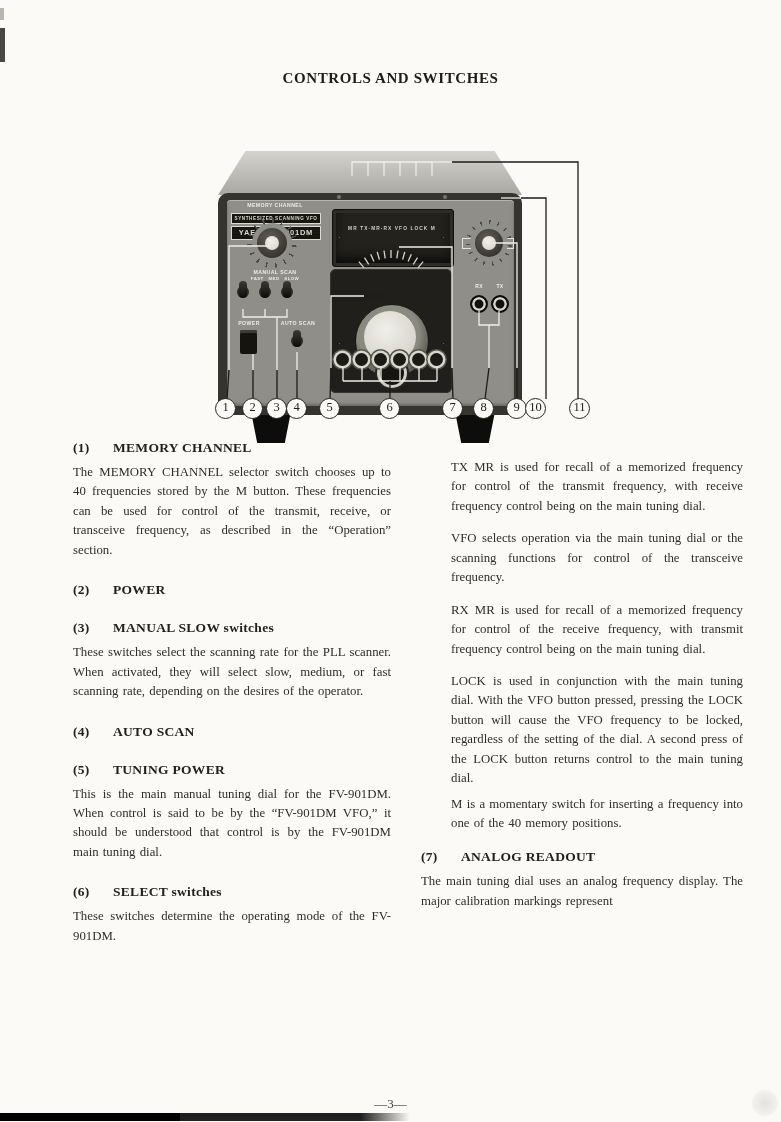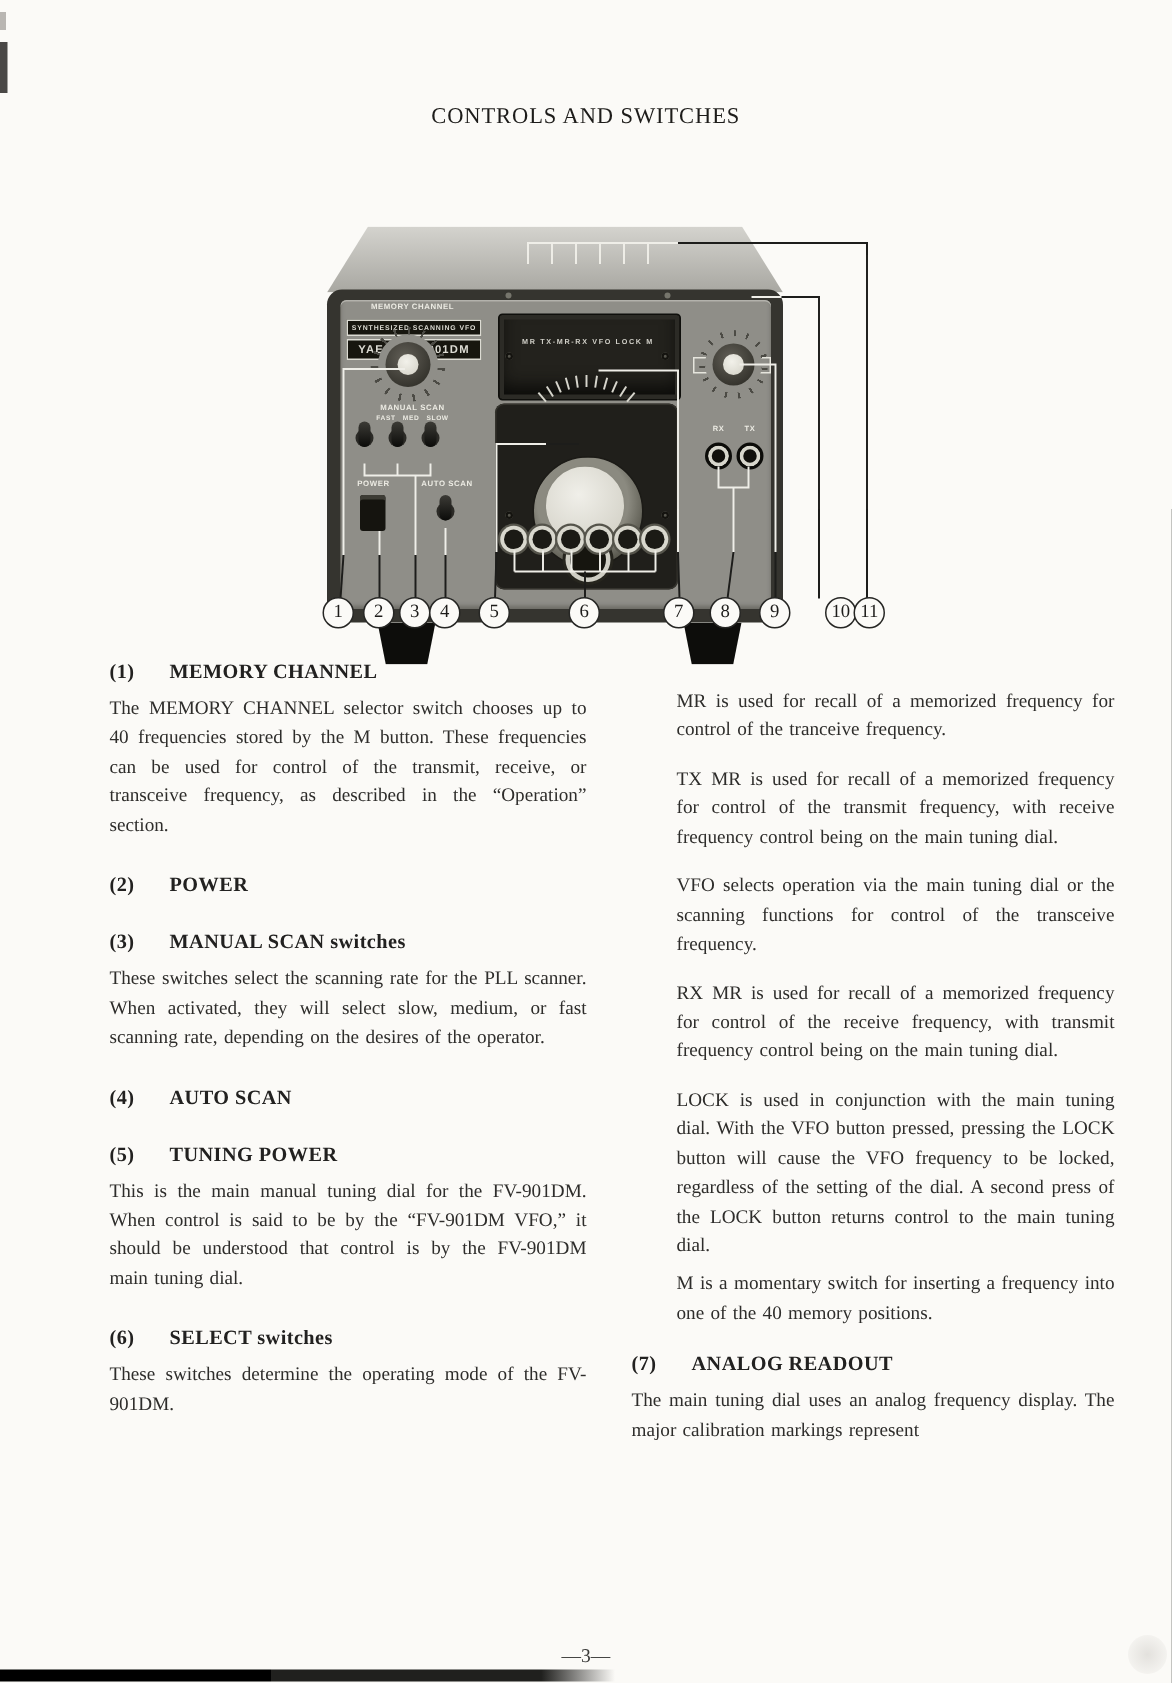--- a/index.html
+++ b/index.html
@@ -2,21 +2,21 @@
 <html><head>
 <meta charset="utf-8">
 <style>
   html,body{margin:0;padding:0;background:#9a9a98;}
   .page{position:relative;width:781px;height:1122px;margin:0 auto;background:#fbfaf7;
         font-family:"Liberation Serif",serif;color:#2b2b2b;overflow:hidden;}
   .abs{position:absolute;margin-top:41px;}
 
   
   .title{position:absolute;top:70px;left:0;width:781px;text-align:center;
-         font-size:15px;font-weight:normal;letter-spacing:.6px;color:#1d1c1a;}
+         font-size:15px;font-weight:bold;letter-spacing:.6px;color:#1d1c1a;}
   .pageno{position:absolute;top:1096px;left:0;width:781px;text-align:center;font-size:13px;color:#3a3a38;}
   .mark-top1{position:absolute;left:0;top:8px;width:4px;height:12px;background:#b9b6b2;}
   .mark-top2{position:absolute;left:0;top:28px;width:5px;height:34px;background:#4a4846;}
   .bar-bottom{position:absolute;left:0;top:1113px;width:410px;height:8px;
               background:linear-gradient(to right,#000 0 44%,#20201e 44% 88%,rgba(20,20,20,0) 100%);}
   .smudge-br{position:absolute;left:752px;top:1090px;width:26px;height:26px;border-radius:50%;
              background:radial-gradient(circle,#e3e1dd,rgba(250,250,247,0));}
 
   
   .lid{left:218px;top:110px;width:304px;height:44px;
@@ -225,42 +225,42 @@
 
     <span class="co" style="left:215px">1</span>
     <span class="co" style="left:242px">2</span>
     <span class="co" style="left:266px">3</span>
     <span class="co" style="left:286px">4</span>
     <span class="co" style="left:319px">5</span>
     <span class="co" style="left:379px">6</span>
     <span class="co" style="left:442px">7</span>
     <span class="co" style="left:473px">8</span>
     <span class="co" style="left:506px">9</span>
-    <span class="co" style="left:550px">10</span>
+    <span class="co" style="left:525px">10</span>
     <span class="co" style="left:569px">11</span>
   </div>
 
   <div class="col" id="leftcol">
     <div class="sec">
       <h3>
           <span class="num">(1)</span>
           <span>MEMORY CHANNEL</span>
         </h3>
       <p class="bodytxt">The MEMORY CHANNEL selector switch chooses up to 40 frequencies stored by the M button. These frequencies can be used for control of the transmit, receive, or transceive frequency, as described in the “Operation” section.</p>
     </div>
     <div class="sec">
       <h3>
           <span class="num">(2)</span>
           <span>POWER</span>
         </h3>
     </div>
     <div class="sec">
       <h3>
           <span class="num">(3)</span>
-          <span>MANUAL SCAN switches</span>
+          <span>MANUAL SLOW switches</span>
         </h3>
       <p class="bodytxt">These switches select the scanning rate for the PLL scanner. When activated, they will select slow, medium, or fast scanning rate, depending on the desires of the operator.</p>
     </div>
     <div class="sec">
       <h3>
           <span class="num">(4)</span>
           <span>AUTO SCAN</span>
         </h3>
     </div>
     <div class="sec">
@@ -274,21 +274,20 @@
       <h3>
           <span class="num">(6)</span>
           <span>SELECT switches</span>
         </h3>
       <p class="bodytxt">These switches determine the operating mode of the FV-901DM.</p>
     </div>
   </div>
 
   <div class="col" id="rightcol">
     <div id="rparas">
-      <p class="rp">MR is used for recall of a memorized frequency for control of the tranceive frequency.</p>
       <p class="rp">TX MR is used for recall of a memorized frequency for control of the transmit frequency, with receive frequency control being on the main tuning dial.</p>
       <p class="rp">VFO selects operation via the main tuning dial or the scanning functions for control of the transceive frequency.</p>
       <p class="rp">RX MR is used for recall of a memorized frequency for control of the receive frequency, with transmit frequency control being on the main tuning dial.</p>
       <p class="rp">LOCK is used in conjunction with the main tuning dial. With the VFO button pressed, pressing the LOCK button will cause the VFO frequency to be locked, regardless of the setting of the dial. A second press of the LOCK button returns control to the main tuning dial.</p>
       <p class="rp tight">M is a momentary switch for inserting a frequency into one of the 40 memory positions.</p>
     </div>
     <div class="sec" id="sec7">
       <h3>
           <span class="num">(7)</span>
           <span>ANALOG READOUT</span>

